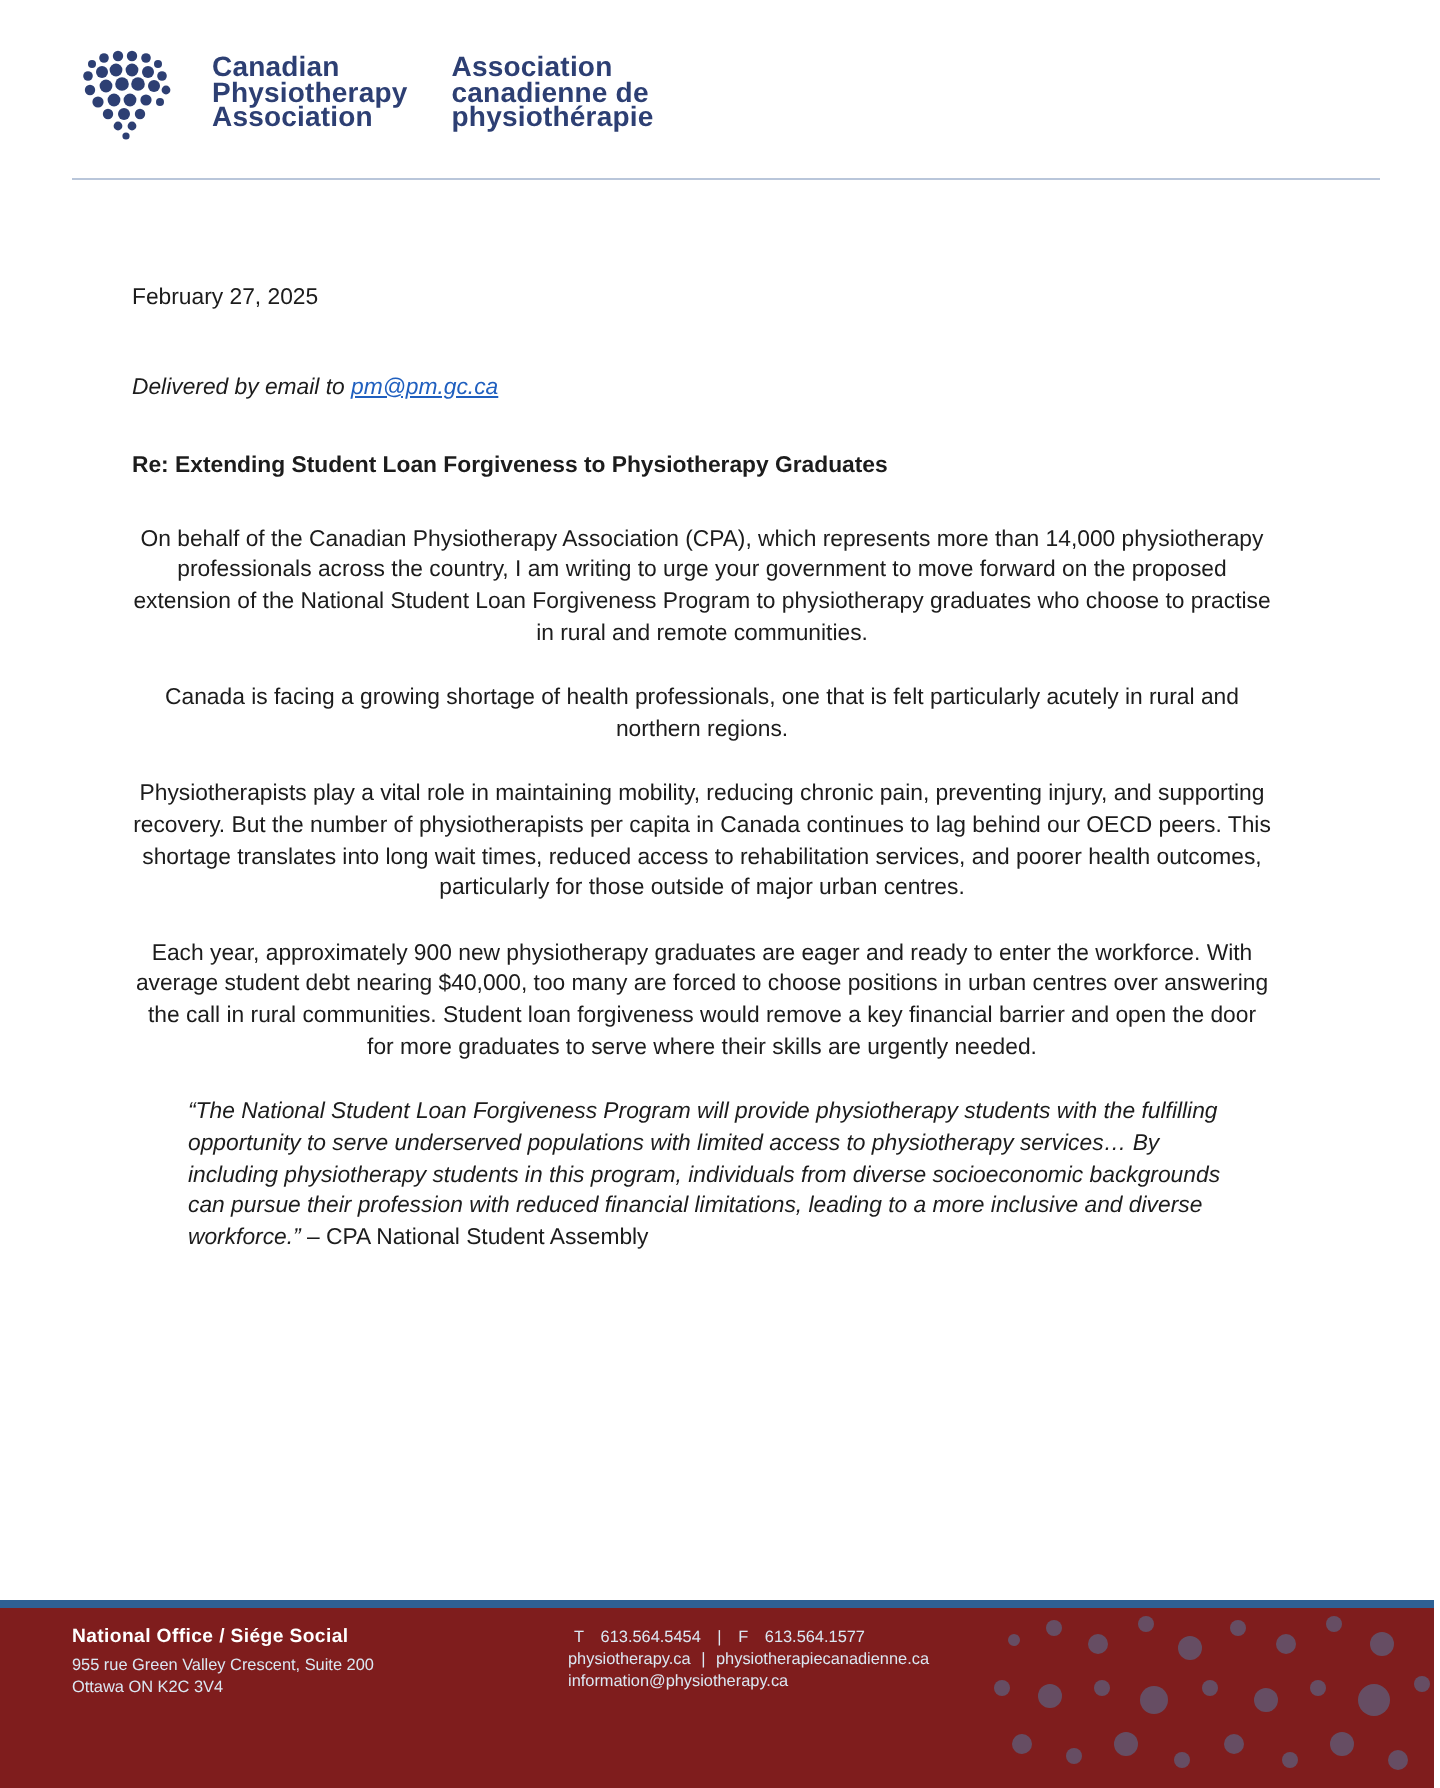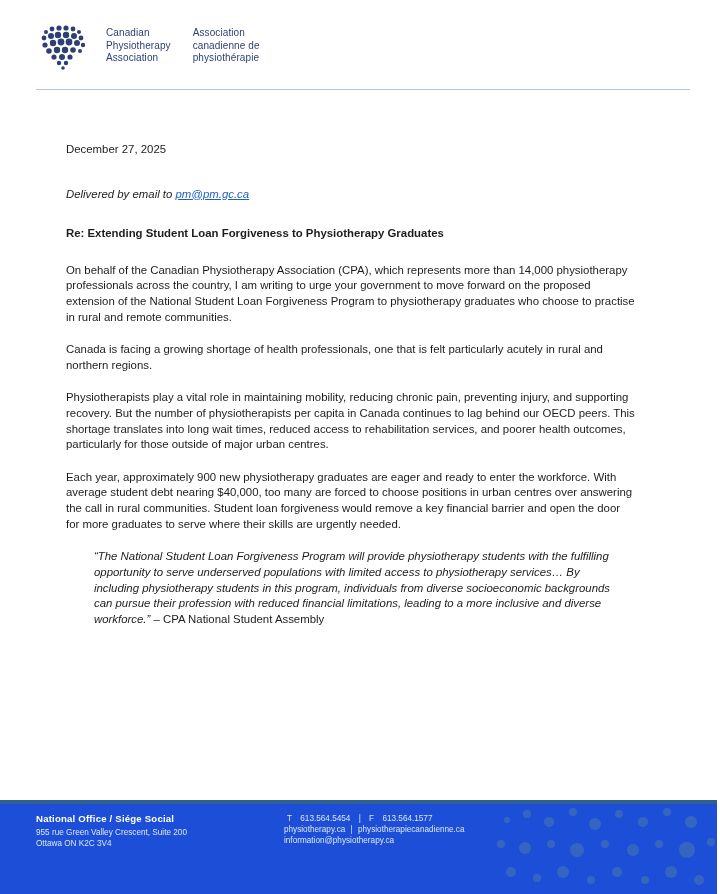--- a/index.html
+++ b/index.html
@@ -32,24 +32,24 @@
   .logo-mark {
     width: 56px;
     height: 52px;
     position: relative;
     flex: none;
   }
   .logo-mark svg { display:block; }
   .logo-text {
     display: flex;
     margin-left: 14px;
-    font-size: 10px;
+    font-size: 14px;
     line-height: 12.5px;
     color: #2d3f73;
-    font-weight: normal;
+    font-weight: bold;
     letter-spacing: 0.1px;
   }
   .logo-text .col { margin-right: 22px; }
   .logo-text .col:last-child { margin-right: 0; }
   .header-rule {
     position: absolute;
     left: 36px;
     right: 30px;
     top: 89px;
     height: 1px;
@@ -80,37 +80,37 @@
   }
   .subject {
     font-weight: bold;
     margin: 0 0 21px 0;
   }
   .salutation {
     margin: 0 0 17px 0;
   }
   p.para {
     margin: 0 0 17px 0;
-    text-align: left;
+    text-align: center;
   }
   .quote {
     margin: 0 16px 0 28px;
     font-style: italic;
     line-height: 15.8px;
   }
   .quote .attribution { font-style: normal; }
 
   
   .footer {
     position: absolute;
     left: 0;
     right: 3px;
     bottom: 0;
     height: 94px;
-    background: #1d4ed8;
+    background: #7f1d1d;
     color: #ffffff;
     overflow: hidden;
   }
   .footer-top-accent {
     position: absolute;
     left: 0; right: 0; top: 0;
     height: 4px;
     background: #2f6094;
   }
   .footer-dots {
@@ -194,21 +194,21 @@
         <div>canadienne de</div>
         <div>physiothérapie</div>
       </div>
     </div>
   </div>
   <div class="header-rule"></div>
 </div>
 
 <div class="letter">
 
-  <div class="date">December 27, 2025</div>
+  <div class="date">February 27, 2025</div>
 
 
   <div class="delivered">
     <span>Delivered by email to </span><a href="#">pm@pm.gc.ca</a>
   </div>
 
   <div class="subject">Re: Extending Student Loan Forgiveness to Physiotherapy Graduates</div>
 
 
   <p class="para">On behalf of the Canadian Physiotherapy Association (CPA), which represents more than 14,000 physiotherapy professionals across the country, I am writing to urge your government to move forward on the proposed extension of the National Student Loan Forgiveness Program to physiotherapy graduates who choose to practise in rural and remote communities.</p>

